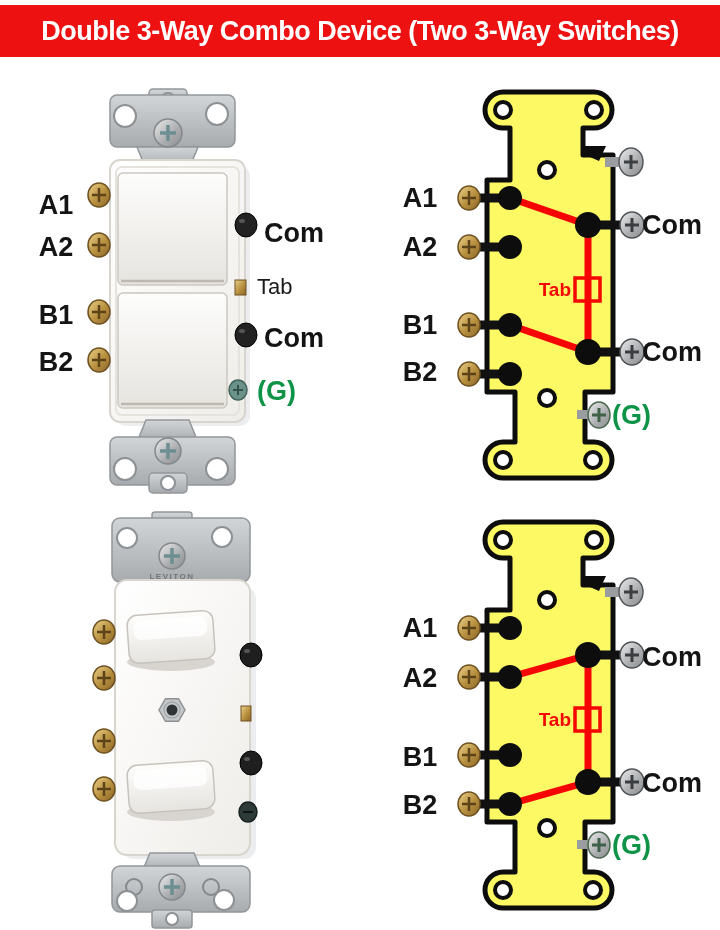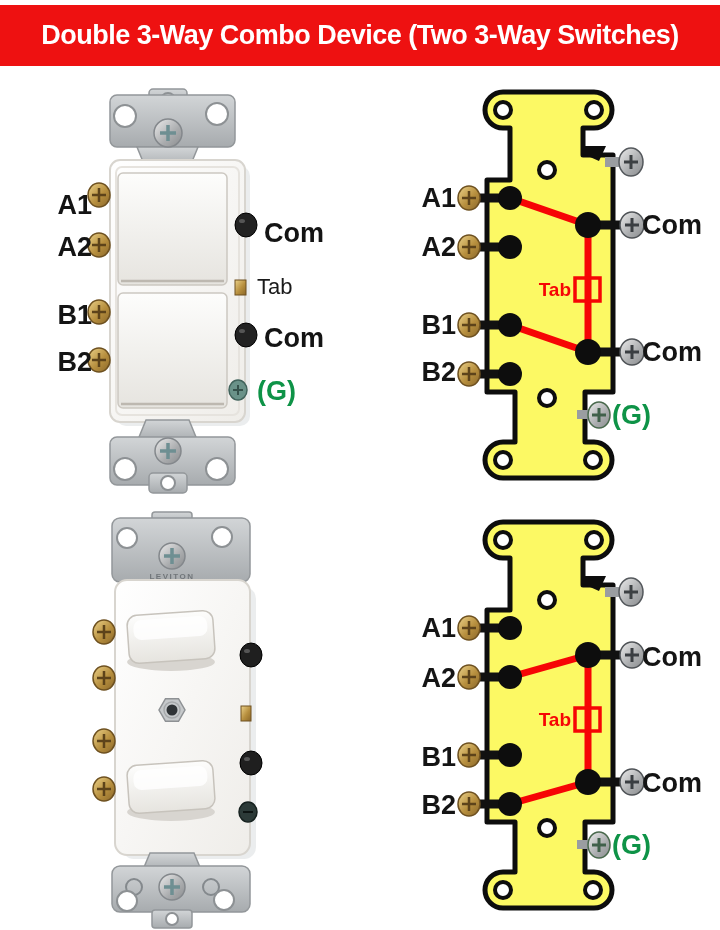--- a/index.html
+++ b/index.html
@@ -1,24 +1,24 @@
 <!DOCTYPE html>
 <html><head>
 <meta charset="utf-8">
 <style>
   html,body { margin:0; padding:0; background:#fff; }
   .page { position:relative; width:720px; height:930px; background:#ffffff;
           font-family:"Liberation Sans",sans-serif; overflow:hidden; }
-  .banner { position:absolute; left:0; top:5px; width:720px; height:61px;
+  .banner { position:absolute; left:0; top:5px; width:720px; height:52px;
             background:#ee1111; display:flex; align-items:center; justify-content:center; }
   .banner h1 { margin:0; color:#ffffff; font-size:27px; font-weight:bold;
                letter-spacing:-0.5px; white-space:nowrap; }
   .lbl { position:absolute; font-weight:bold; font-size:27px; color:#141414;
          line-height:34px; white-space:nowrap; }
-  .lbl.rt { width:72px; text-align:right; }
+  .lbl.rt { width:72px; text-align:center; }
   .lbl.green { color:#0e9347; }
   .lbl.tab-photo { font-weight:normal; font-size:22px; line-height:26px; color:#1a1a1a; }
   svg.art { position:absolute; }
   svg text { font-family:"Liberation Sans",sans-serif; }
   .tabtxt { font-size:19px; font-weight:bold; fill:#f60505; }
   .brand { font-size:8px; fill:#71767a; letter-spacing:1.5px; font-weight:bold; }
 </style>
 </head>
 <body>
 

